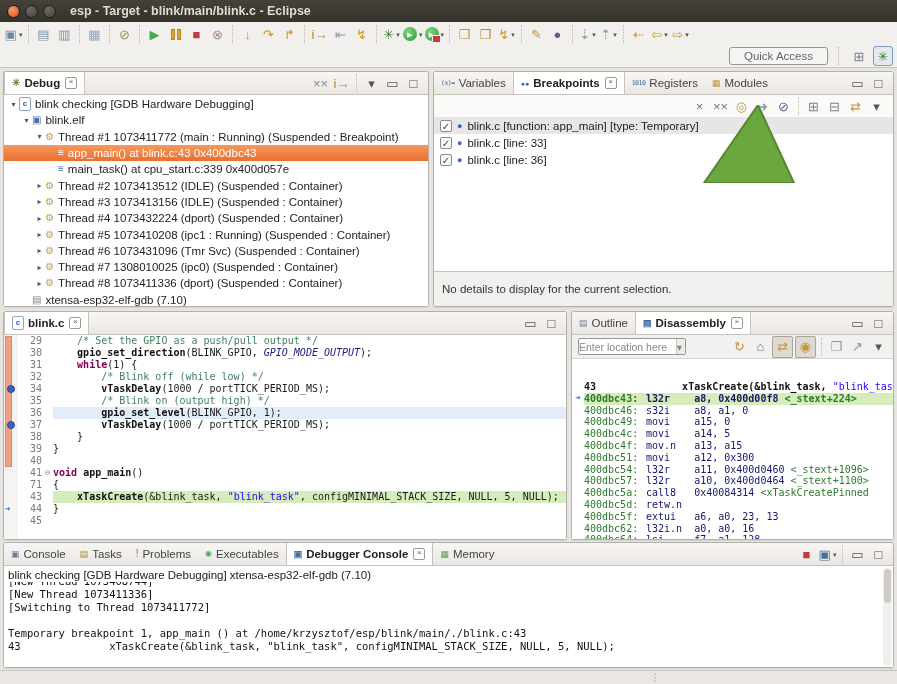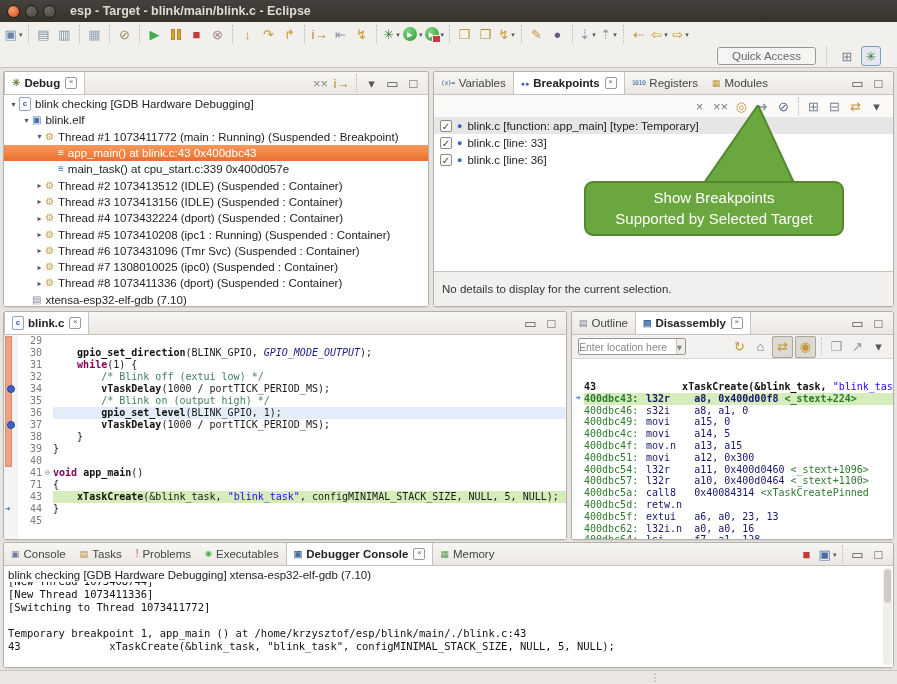--- a/index.html
+++ b/index.html
@@ -23,21 +23,21 @@
   .mbtn .dd{font-size:7px;color:#555;margin-left:2px;}
   .tbsep{border-left:1px dotted #bdb8b2;height:18px;margin:0 4px;}
   .pause-icon{display:inline-flex;gap:2px;}
   .pause-icon i{width:4px;height:11px;background:#e0a42c;border:1px solid #b5862b;box-sizing:border-box;}
   .circle-play,.circle-ext{position:relative;width:14px;height:14px;border-radius:50%;
     background:radial-gradient(circle at 35% 30%,#7cd47f,#2f9a38);color:#fff;font-size:7px;
     display:inline-flex;align-items:center;justify-content:center;}
   .circle-ext b{position:absolute;right:-2px;bottom:-2px;width:7px;height:6px;background:#c43b3b;
     border:1px solid #f2f0ed;border-radius:1px;}
   .pressed{background:#ddd9d3;border:1px solid #a9a49e;border-radius:2px;}
-  .tb-right{position:absolute;right:16px;top:24px;height:20px;display:flex;align-items:center;gap:6px;}
+  .tb-right{position:absolute;right:4px;top:24px;height:20px;display:flex;align-items:center;gap:6px;}
   .qa{border:1px solid #9a958f;border-radius:3px;background:#f7f5f3;color:#666;
     font-size:11.5px;padding:2px 14px;font-family:"Liberation Sans",sans-serif;}
   .pbtn{height:20px;min-width:20px;display:inline-flex;align-items:center;justify-content:center;font-size:13px;}
   .pbtn.active{border:1px solid #7a9cc4;background:#e4e9f0;border-radius:3px;box-sizing:border-box;}
   
   .panel{position:absolute;background:#f1efec;border:1px solid #b4b0ab;border-radius:3px;
     box-shadow:0 1px 1px rgba(0,0,0,.08);box-sizing:border-box;}
   .tabbar{height:23px;display:flex;align-items:stretch;
     background:linear-gradient(#f8f6f4,#eae7e3);border-bottom:1px solid #c6c2bd;
     border-radius:2px 2px 0 0;box-sizing:border-box;}
@@ -452,24 +452,20 @@
             <span data-name="line-breakpoint-icon">●</span>
             <span data-name="breakpoint-label">blink.c [line: 36]</span>
           </div>
         </div>
       <div class="bp-details" data-name="breakpoint-details">
         <span data-name="no-details-text">No details to display for the current selection.</span>
       </div>
       <svg class="callout-ptr" width="120" height="78" data-name="callout-pointer">
         <polygon points="76,0 22,78 112,78" fill="#6aa73e" stroke="#55872e" stroke-width="2"></polygon>
       </svg>
-      <div class="callout-box" data-name="callout-tooltip">
-        <span data-name="callout-line1">Show Breakpoints</span>
-        <span data-name="callout-line2">Supported by Selected Target</span>
-      </div>
     </div>
   </div>
 
   <div class="panel" id="editor-panel" style="left:3px;top:311px;width:564px;height:229px;" data-name="editor-view">
     <div class="tabbar" data-name="editor-tabbar">
       <div class="tabs" id="ed-tabs">
           <div class="tab active" data-name="tab-blink-c">
             <span class="boxicon" data-name="c-file-icon">c</span>
             <span class="tlabel" data-name="tab-label">blink.c</span>
             <span class="tclose" data-name="close-tab-icon">×</span>
@@ -486,24 +482,24 @@
     </div>
     <div class="pcontent" data-name="editor-content">
       <div class="code-area">
         <div class="ruler" id="ed-ruler" data-name="editor-annotation-ruler">
           <div class="rangebar" data-name="range-indicator"></div>
         <div class="bpdot" data-name="breakpoint-marker-icon" style="top: 50px;"></div>
             <div class="bpdot" data-name="breakpoint-marker-icon" style="top: 86px;"></div>
             <div class="ipmark" data-name="instruction-pointer-icon" style="top: 169px;">➜</div>
           </div>
         <div class="lines" id="ed-lines">
-            <div class="cl" data-name="code-line"><span class="num" data-name="line-number">29</span><span class="nofold"></span><span class="txt" data-name="code-text"><span class="p">    </span></span></div>
+            <div class="cl" data-name="code-line"><span class="num" data-name="line-number">29</span><span class="nofold"></span><span class="txt" data-name="code-text"><span class="p">    </span><span class="c">/* Set the GPIO as a push/pull output */</span></span></div>
             <div class="cl" data-name="code-line"><span class="num" data-name="line-number">30</span><span class="nofold"></span><span class="txt" data-name="code-text"><span class="p">    </span><span class="f">gpio_set_direction</span><span class="p">(BLINK_GPIO, </span><span class="m">GPIO_MODE_OUTPUT</span><span class="p">);</span></span></div>
             <div class="cl" data-name="code-line"><span class="num" data-name="line-number">31</span><span class="nofold"></span><span class="txt" data-name="code-text"><span class="p">    </span><span class="k">while</span><span class="p">(1) {</span></span></div>
-            <div class="cl" data-name="code-line"><span class="num" data-name="line-number">32</span><span class="nofold"></span><span class="txt" data-name="code-text"><span class="p">        </span><span class="c">/* Blink off (extui low) */</span></span></div>
+            <div class="cl" data-name="code-line"><span class="num" data-name="line-number">32</span><span class="nofold"></span><span class="txt" data-name="code-text"><span class="p">        </span><span class="c">/* Blink off (while low) */</span></span></div>
             <div class="cl" data-name="code-line"><span class="num" data-name="line-number">34</span><span class="nofold"></span><span class="txt" data-name="code-text"><span class="p">        </span><span class="f">vTaskDelay</span><span class="p">(1000 / portTICK_PERIOD_MS);</span></span></div>
             <div class="cl" data-name="code-line"><span class="num" data-name="line-number">35</span><span class="nofold"></span><span class="txt" data-name="code-text"><span class="p">        </span><span class="c">/* Blink on (output high) */</span></span></div>
             <div class="cl hlb" data-name="code-line"><span class="num" data-name="line-number">36</span><span class="nofold"></span><span class="txt" data-name="code-text"><span class="p">        </span><span class="f">gpio_set_level</span><span class="p">(BLINK_GPIO, 1);</span></span></div>
             <div class="cl" data-name="code-line"><span class="num" data-name="line-number">37</span><span class="nofold"></span><span class="txt" data-name="code-text"><span class="p">        </span><span class="f">vTaskDelay</span><span class="p">(1000 / portTICK_PERIOD_MS);</span></span></div>
             <div class="cl" data-name="code-line"><span class="num" data-name="line-number">38</span><span class="nofold"></span><span class="txt" data-name="code-text"><span class="p">    }</span></span></div>
             <div class="cl" data-name="code-line"><span class="num" data-name="line-number">39</span><span class="nofold"></span><span class="txt" data-name="code-text"><span class="p">}</span></span></div>
             <div class="cl" data-name="code-line"><span class="num" data-name="line-number">40</span><span class="nofold"></span><span class="txt" data-name="code-text"></span></div>
             <div class="cl" data-name="code-line"><span class="num" data-name="line-number">41</span><span class="fold" data-name="fold-collapse-icon">⊖</span><span class="txt" data-name="code-text"><span class="k">void</span><span class="p"> </span><span class="f">app_main</span><span class="p">()</span></span></div>
             <div class="cl" data-name="code-line"><span class="num" data-name="line-number">71</span><span class="nofold"></span><span class="txt" data-name="code-text"><span class="p">{</span></span></div>
             <div class="cl hlg" data-name="code-line"><span class="num" data-name="line-number">43</span><span class="nofold"></span><span class="txt" data-name="code-text"><span class="p">    </span><span class="f">xTaskCreate</span><span class="p">(&amp;blink_task, </span><span class="s">"blink_task"</span><span class="p">, configMINIMAL_STACK_SIZE, NULL, 5, NULL);</span></span></div>

